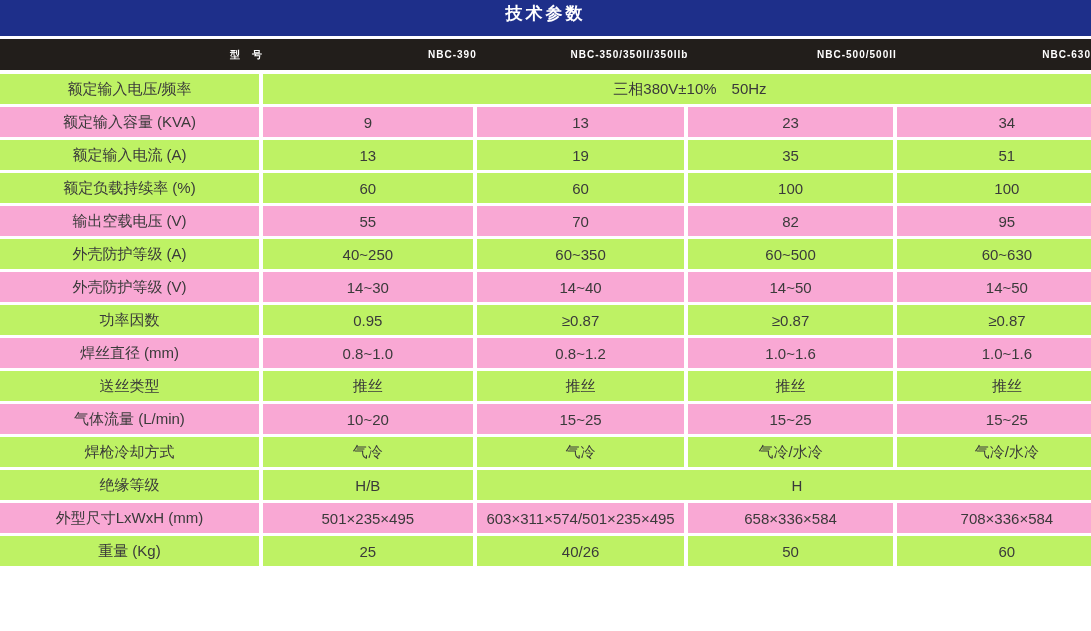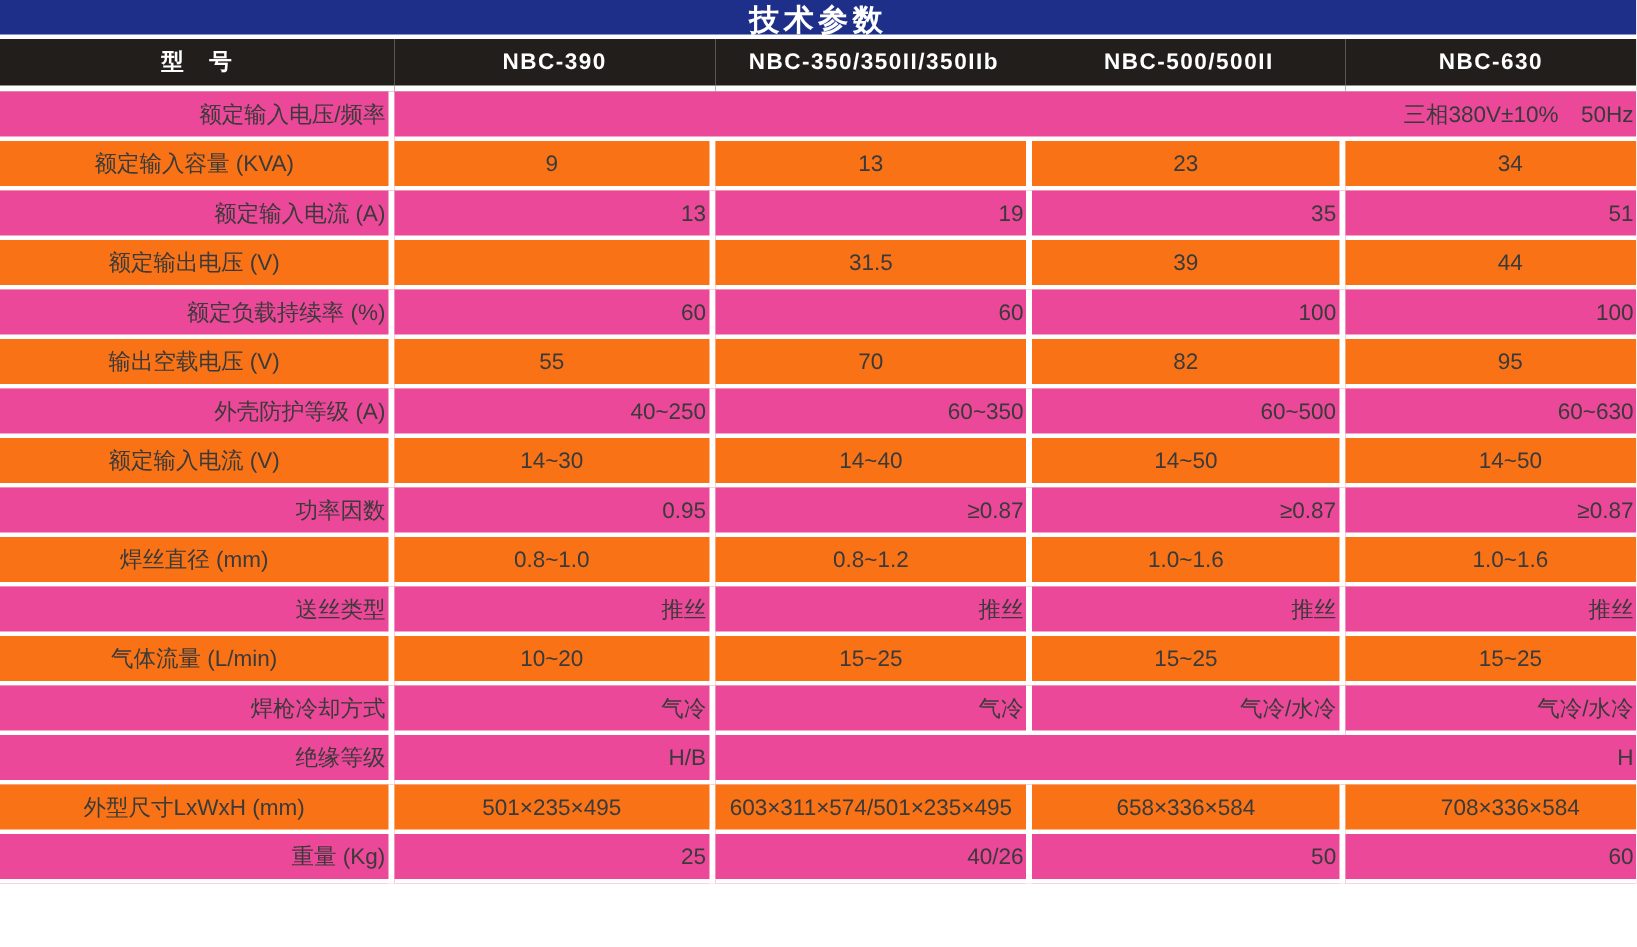--- a/index.html
+++ b/index.html
@@ -9,65 +9,65 @@
     width: 1091px;
     font-family: "Liberation Sans", "DejaVu Sans", sans-serif;
   }
   .page {
     width: 1091px;
     height: 631px;
     background: #ffffff;
     overflow: hidden;
   }
   .title-bar {
-    height: 23px;
+    height: 36px;
     line-height: 28px;
     background: #1e2f8a;
     color: #ffffff;
     text-align: center;
-    font-size: 20px;
+    font-size: 17px;
     font-weight: bold;
     letter-spacing: 3px;
     margin-bottom: 3px;
   }
   table.spec {
     width: 100%;
     border-collapse: separate;
     border-spacing: 0;
     table-layout: fixed;
   }
   table.spec thead th {
     background: #221e1b;
     color: #ffffff;
     height: 31px;
-    font-size: 15px;
+    font-size: 10px;
     font-weight: bold;
-    text-align: center;
+    text-align: right;
     border-bottom: 4px solid #ffffff;
     padding: 0;
     letter-spacing: 1px;
   }
   table.spec td {
     height: 30px;
     padding: 0 2px;
     text-align: center;
     vertical-align: middle;
     font-size: 15px;
     color: #3a3a3a;
     border-bottom: 3px solid #ffffff;
     border-right: 4px solid #ffffff;
     overflow: hidden;
     white-space: nowrap;
   }
   table.spec td:last-child {
     border-right: none;
     padding-left: 28px;
   }
-  tr.light td { background: #ec4899; text-align: right; }
-  tr.gray  td { background: #f97316; }
+  tr.light td { background: #bef264; }
+  tr.gray  td { background: #f9a8d4; }
   td.small { font-size: 13px; }
 </style>
 </head>
 <body>
 
 <div class="page">
 
   <div class="title-bar">技术参数</div>
 
   <table class="spec">
@@ -99,27 +99,20 @@
         <td>23</td>
         <td>34</td>
       </tr>
       <tr class="light">
         <td>额定输入电流 (A)</td>
         <td>13</td>
         <td>19</td>
         <td>35</td>
         <td>51</td>
       </tr>
-      <tr class="gray">
-        <td>额定输出电压 (V)</td>
-        <td></td>
-        <td>31.5</td>
-        <td>39</td>
-        <td>44</td>
-      </tr>
       <tr class="light">
         <td>额定负载持续率 (%)</td>
         <td>60</td>
         <td>60</td>
         <td>100</td>
         <td>100</td>
       </tr>
       <tr class="gray">
         <td>输出空载电压 (V)</td>
         <td>55</td>
@@ -128,21 +121,21 @@
         <td>95</td>
       </tr>
       <tr class="light">
         <td>外壳防护等级 (A)</td>
         <td>40~250</td>
         <td>60~350</td>
         <td>60~500</td>
         <td>60~630</td>
       </tr>
       <tr class="gray">
-        <td>额定输入电流 (V)</td>
+        <td>外壳防护等级 (V)</td>
         <td>14~30</td>
         <td>14~40</td>
         <td>14~50</td>
         <td>14~50</td>
       </tr>
       <tr class="light">
         <td>功率因数</td>
         <td>0.95</td>
         <td>≥0.87</td>
         <td>≥0.87</td>

